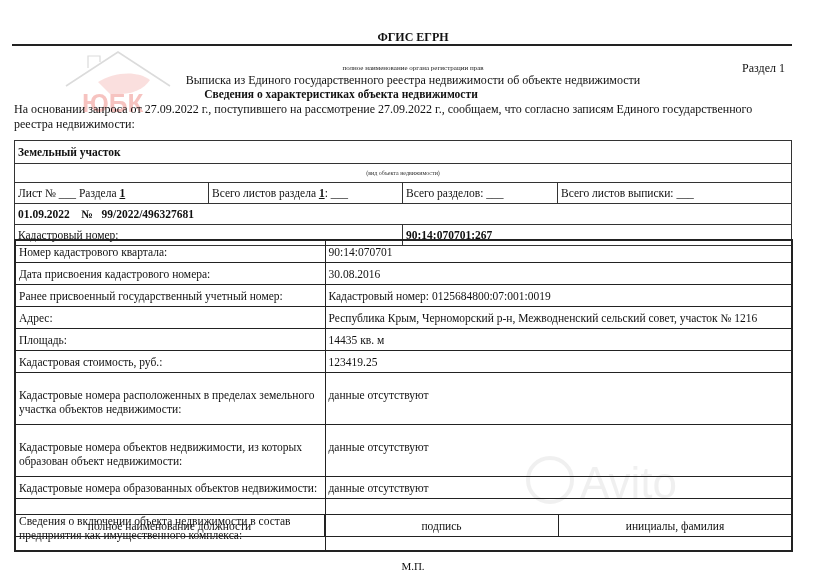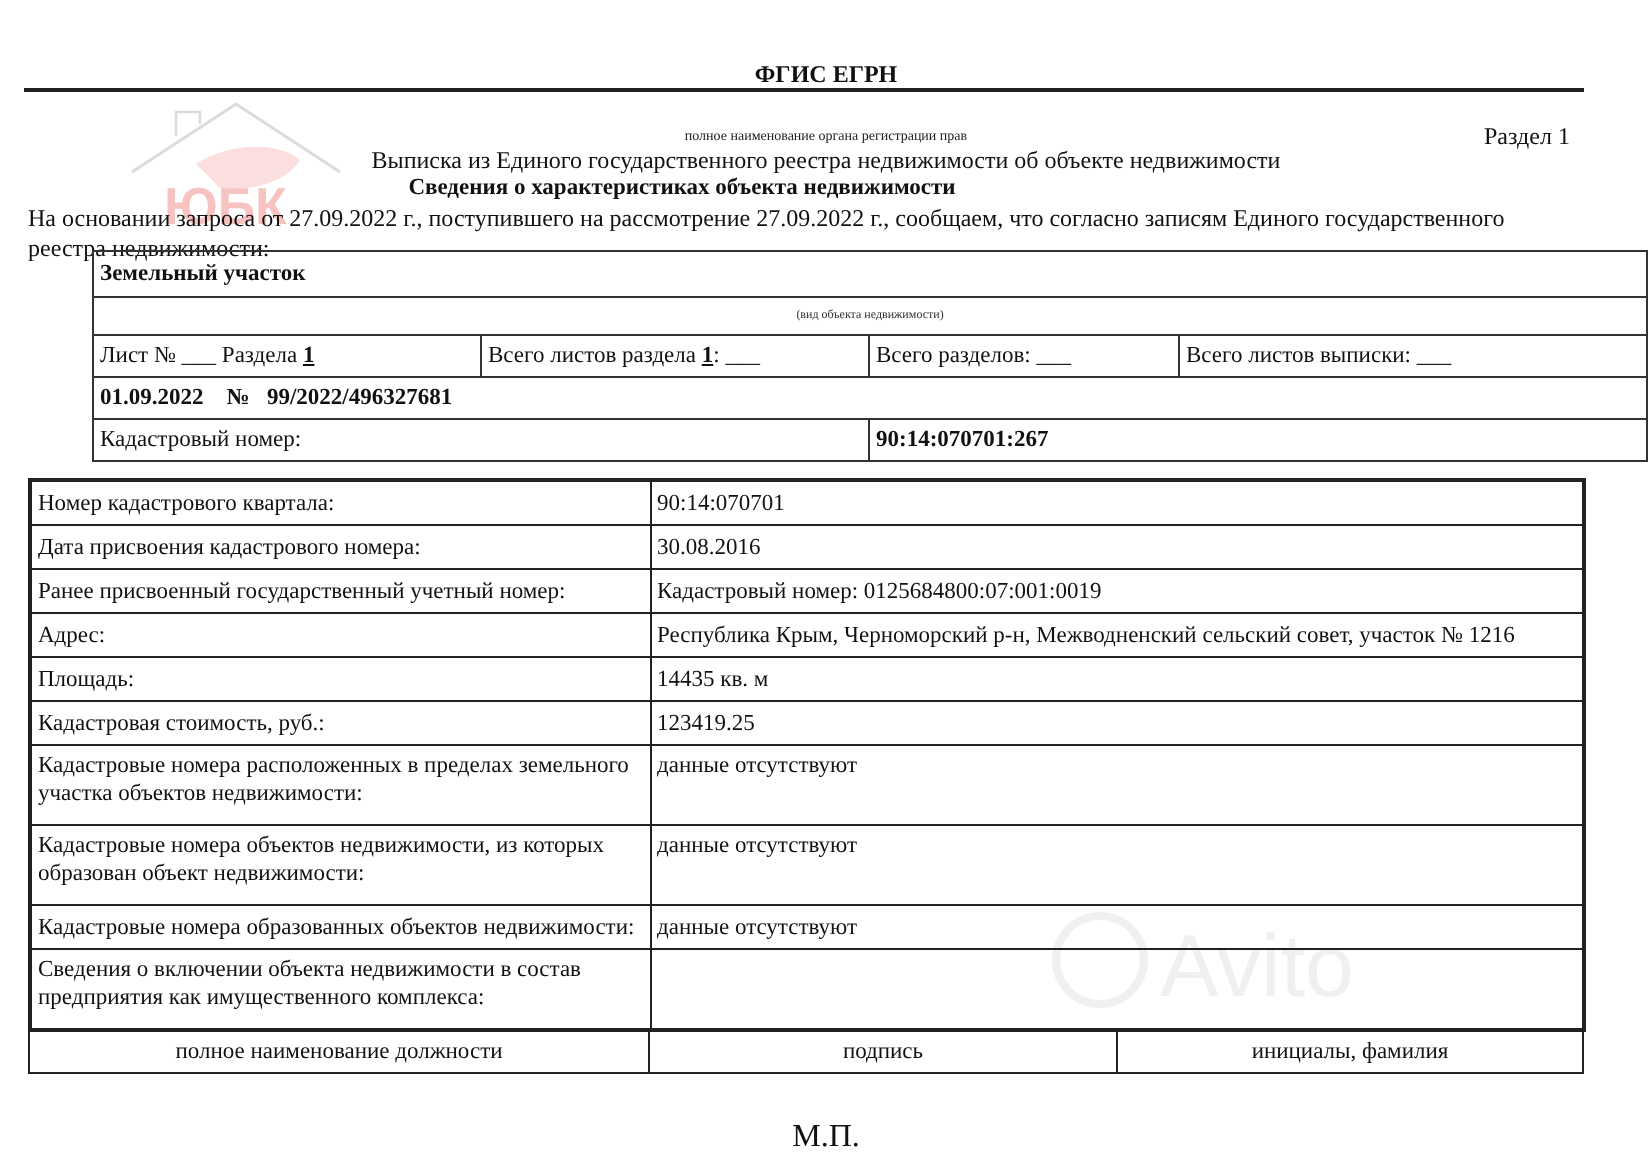--- a/index.html
+++ b/index.html
@@ -25,36 +25,36 @@
     .basis {
       left: 14px; width: 780px; top: 102px; font-size: 12px; line-height: 15px;
     }
     
     .wm { left: 58px; top: 46px; width: 120px; height: 80px; opacity: 0.35; }
     .wm2 { left: 520px; top: 440px; width: 200px; height: 80px; opacity: 0.12; }
 
     table { border-collapse: collapse; position: absolute; table-layout: fixed; }
     td { border: 1px solid #333; font-size: 11.5px; padding: 1px 3px; vertical-align: top; line-height: 14px; }
 
-    .t1 { left: 14px; top: 125px; width: 777px; border: 1.5px solid #333; margin-left: 32px; }
+    .t1 { left: 14px; top: 140px; width: 777px; border: 1.5px solid #333; }
     .t1 td { height: 18px; vertical-align: middle; }
     .t1 .kind { font-weight: bold; height: 20px; }
     .t1 .kindcap { font-size: 6px; text-align: center; height: 16px; color: #333; }
     .bold { font-weight: bold; }
     .ul { text-decoration: underline; font-weight: bold; }
 
     .t2 { left: 14px; top: 239px; width: 777px; border: 2px solid #222; }
     .t2 td { border: 1.5px solid #222; height: 19px; vertical-align: middle; }
     .t2 td.lab { width: 304px; }
-    .t2 tr.tall td { height: 35px; vertical-align: top; padding-top: 3px; }
+    .t2 tr.tall td { height: 35px; vertical-align: top; padding-top: 15px; }
 
     .t3 { left: 14px; top: 514px; width: 777px; border: 1.5px solid #222; }
     .t3 td { border: 1.5px solid #222; height: 19px; vertical-align: middle; }
     .t3 .cap td { text-align: center; }
-    .mp { left: 0; width: 826px; top: 560px; text-align: center; font-size: 16px; }
+    .mp { left: 0; width: 826px; top: 560px; text-align: center; font-size: 11px; }
   </style>
 </head>
 <body>
 
 <svg class="abs wm" viewBox="0 0 120 80">
   <polyline points="8,40 60,6 112,40" fill="none" stroke="#999" stroke-width="1.5"></polyline>
   <polyline points="30,22 30,10 42,10 42,16" fill="none" stroke="#999" stroke-width="1.2"></polyline>
   <path d="M40,36 C55,26 80,24 92,34 C86,44 70,50 52,48 Z" fill="#f2a6a2"></path>
   <text x="24" y="66" font-size="26" font-weight="bold" fill="#e8554e" font-family="Liberation Sans, sans-serif">ЮБК</text>
 </svg>

